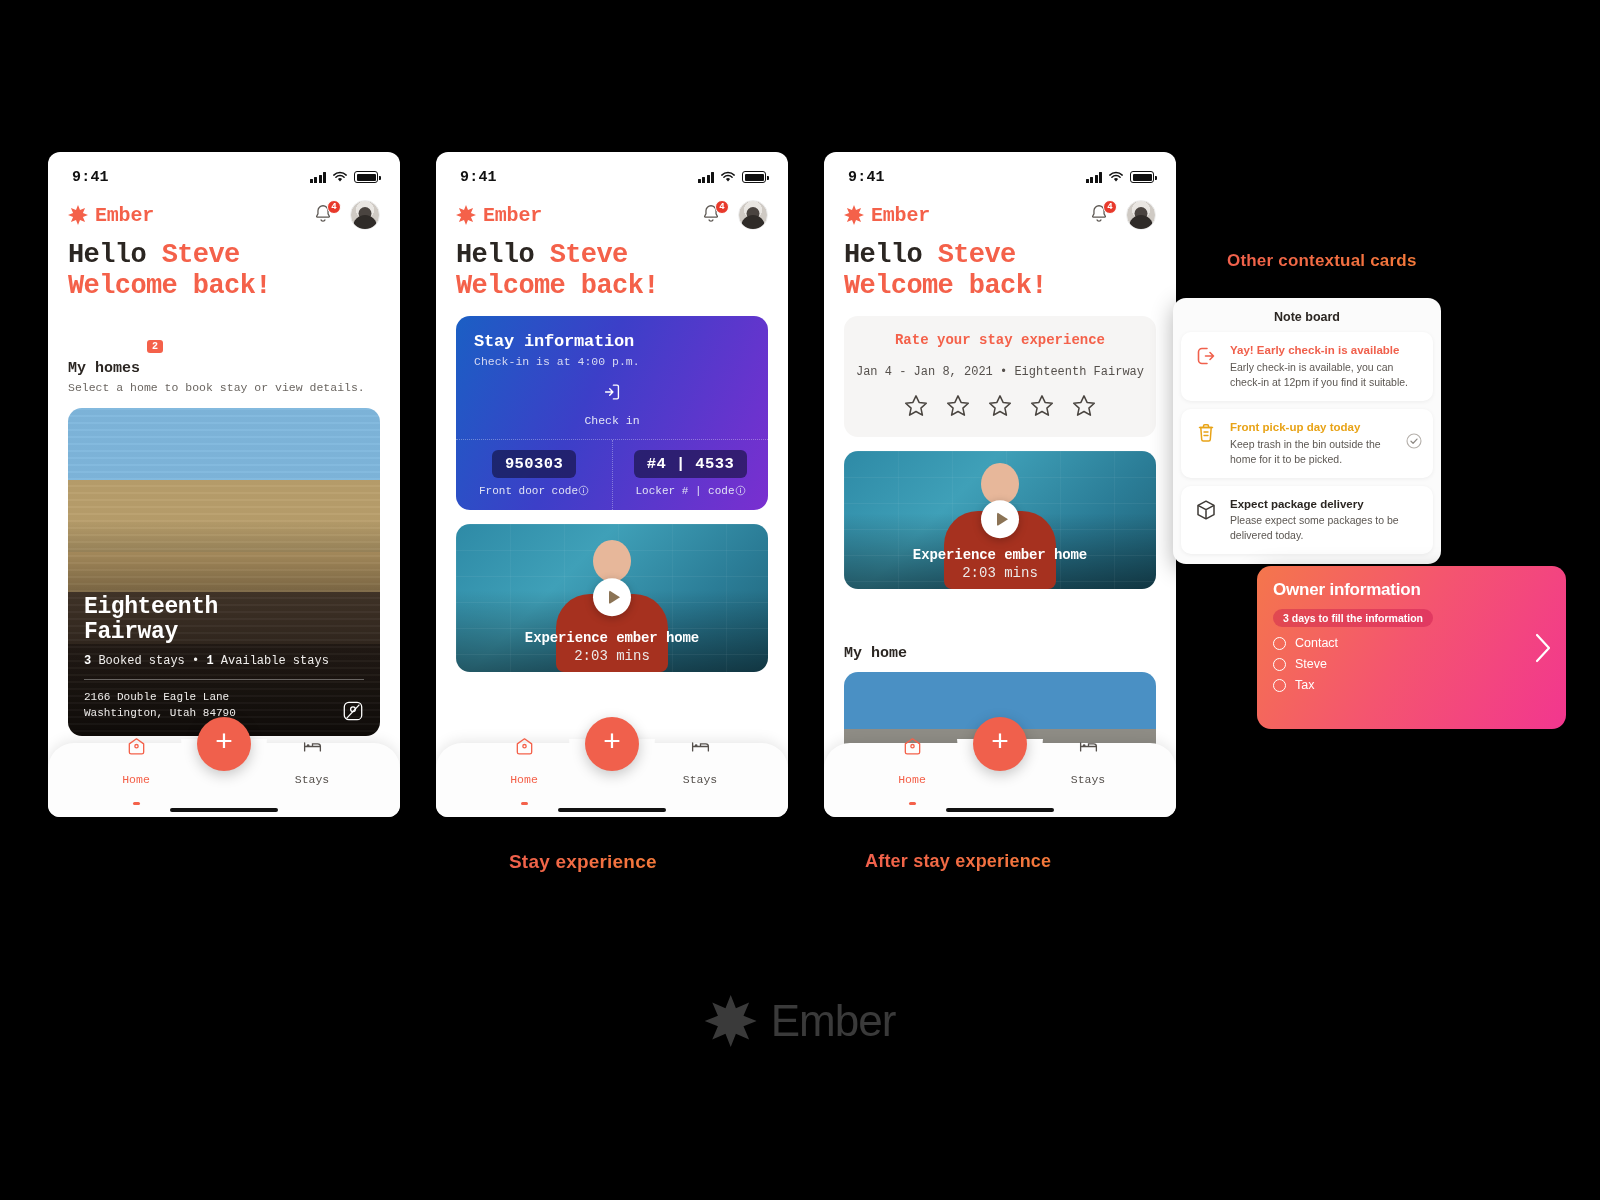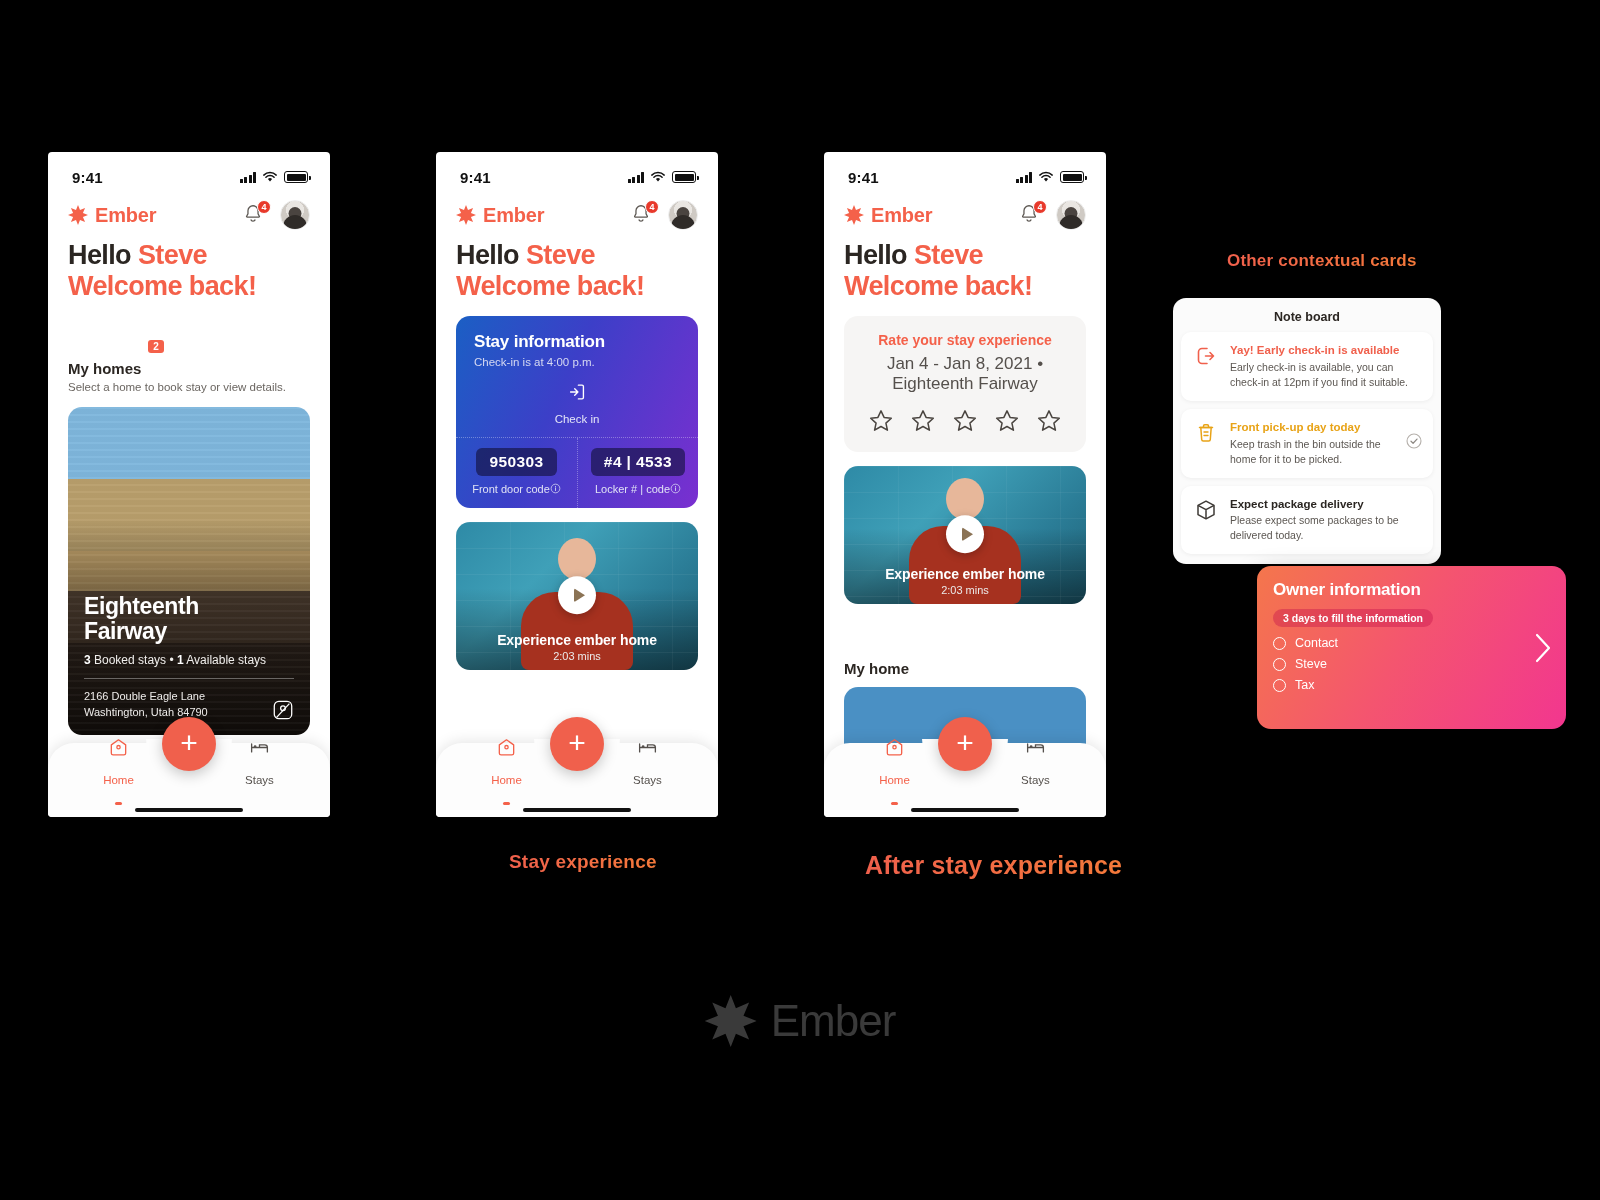--- a/index.html
+++ b/index.html
@@ -7,24 +7,25 @@
     width: 1600px; height: 1200px;
     background: #000000;
     font-family: "Liberation Sans", sans-serif;
     overflow: hidden;
   }
   .stage { position: relative; width: 1600px; height: 1200px; }
 
   
   .phone {
     position: absolute;
-    width: 282px; height: 665px;
+    width: 352px; height: 665px;
     background: #ffffff;
-    border-radius: 4px;
+    border-radius: 12px;
     overflow: hidden;
+    font-family: Liberation Mono, monospace;
   }
   #phone1 { left: 48px;  top: 152px; }
   #phone2 { left: 436px; top: 152px; }
   #phone3 { left: 824px; top: 152px; }
 
   
   .statusbar {
     height: 42px; display: flex; align-items: center;
     justify-content: space-between; padding: 8px 22px 0 24px;
   }
@@ -135,29 +136,29 @@
   .vc-play {
     position: absolute; left: 50%; top: 50%; transform: translate(-50%,-52%);
     width: 38px; height: 38px; border-radius: 50%; background: #fff;
     display:flex; align-items:center; justify-content:center;
     box-shadow: 0 2px 8px rgba(0,0,0,.25);
   }
   .vc-play i { display:block; width:0; height:0; border-left: 11px solid #8b7355;
     border-top: 7px solid transparent; border-bottom: 7px solid transparent; margin-left: 4px; border-radius:2px; }
   .vc-cap { position: absolute; left: 0; right: 0; bottom: 8px; text-align: center; }
   .vc-title { font-size: 14px; font-weight: bold; color: #fff; letter-spacing: -.1px; }
-  .vc-dur { font-size: 11px; color: #eceaea; margin-top: 2px; }
+  .vc-dur { font-size: 14px; color: #eceaea; margin-top: 2px; }
 
   
   .rate-card {
     margin: 14px 20px 0 20px; background:#f6f5f4; border-radius: 14px;
     padding: 16px 10px 18px 10px; text-align: center;
   }
   .rate-title { font-size: 14px; font-weight: bold; color: #F4614A; }
-  .rate-sub { font-size: 17px; color: #55504c; margin-top: 6px; }
+  .rate-sub { font-size: 12px; color: #55504c; margin-top: 17px; }
   .stars { display:flex; justify-content:center; gap: 16px; margin-top: 14px; }
 
   
   .bnav { position: absolute; left:0; right:0; bottom: 0; height: 86px; }
   .bnav-bg { position:absolute; left:0; right:0; bottom:0; height: 74px; background:#fdfdfd;
     border-radius: 26px 26px 0 0; box-shadow: 0 -2px 14px rgba(0,0,0,.10); }
   .bnav-notch { position:absolute; left:50%; transform:translateX(-50%); bottom: 44px; width: 86px; height: 34px;
     background:#fdfdfd; border-radius: 0 0 44px 44px; }
   .fab {
     position:absolute; left:50%; transform:translateX(-50%); bottom: 46px;
@@ -175,21 +176,21 @@
     border-radius: 2px; background:#111; }
 
   
   .panel-label {
     position: absolute; font-size: 17px; font-weight: bold; letter-spacing: .2px;
     background: linear-gradient(90deg,#F0604C 0%, #F4793A 100%);
     -webkit-background-clip: text; background-clip: text; color: transparent;
   }
   #lbl-other { left: 1227px; top: 251px; }
   #lbl-stay { left: 509px; top: 851px; font-size: 19px; }
-  #lbl-after { left: 865px; top: 851px; font-size: 25px; }
+  #lbl-after { left: 865px; top: 851px; font-size: 18px; }
 
   .noteboard {
     position: absolute; left: 1173px; top: 298px; width: 268px;
     background:#fbfbfb; border-radius: 13px; padding: 9px 0 10px 0;
     box-shadow: 0 6px 22px rgba(0,0,0,.30);
   }
   .nb-title { text-align:center; font-size: 12.5px; font-weight: bold; color:#2b2622; padding: 3px 0 8px 0; }
   .nb-item {
     display:flex; align-items:flex-start; gap: 11px; background:#fff; border-radius: 10px;
     margin: 0 8px 8px 8px; padding: 11px 10px 11px 12px; position: relative;

